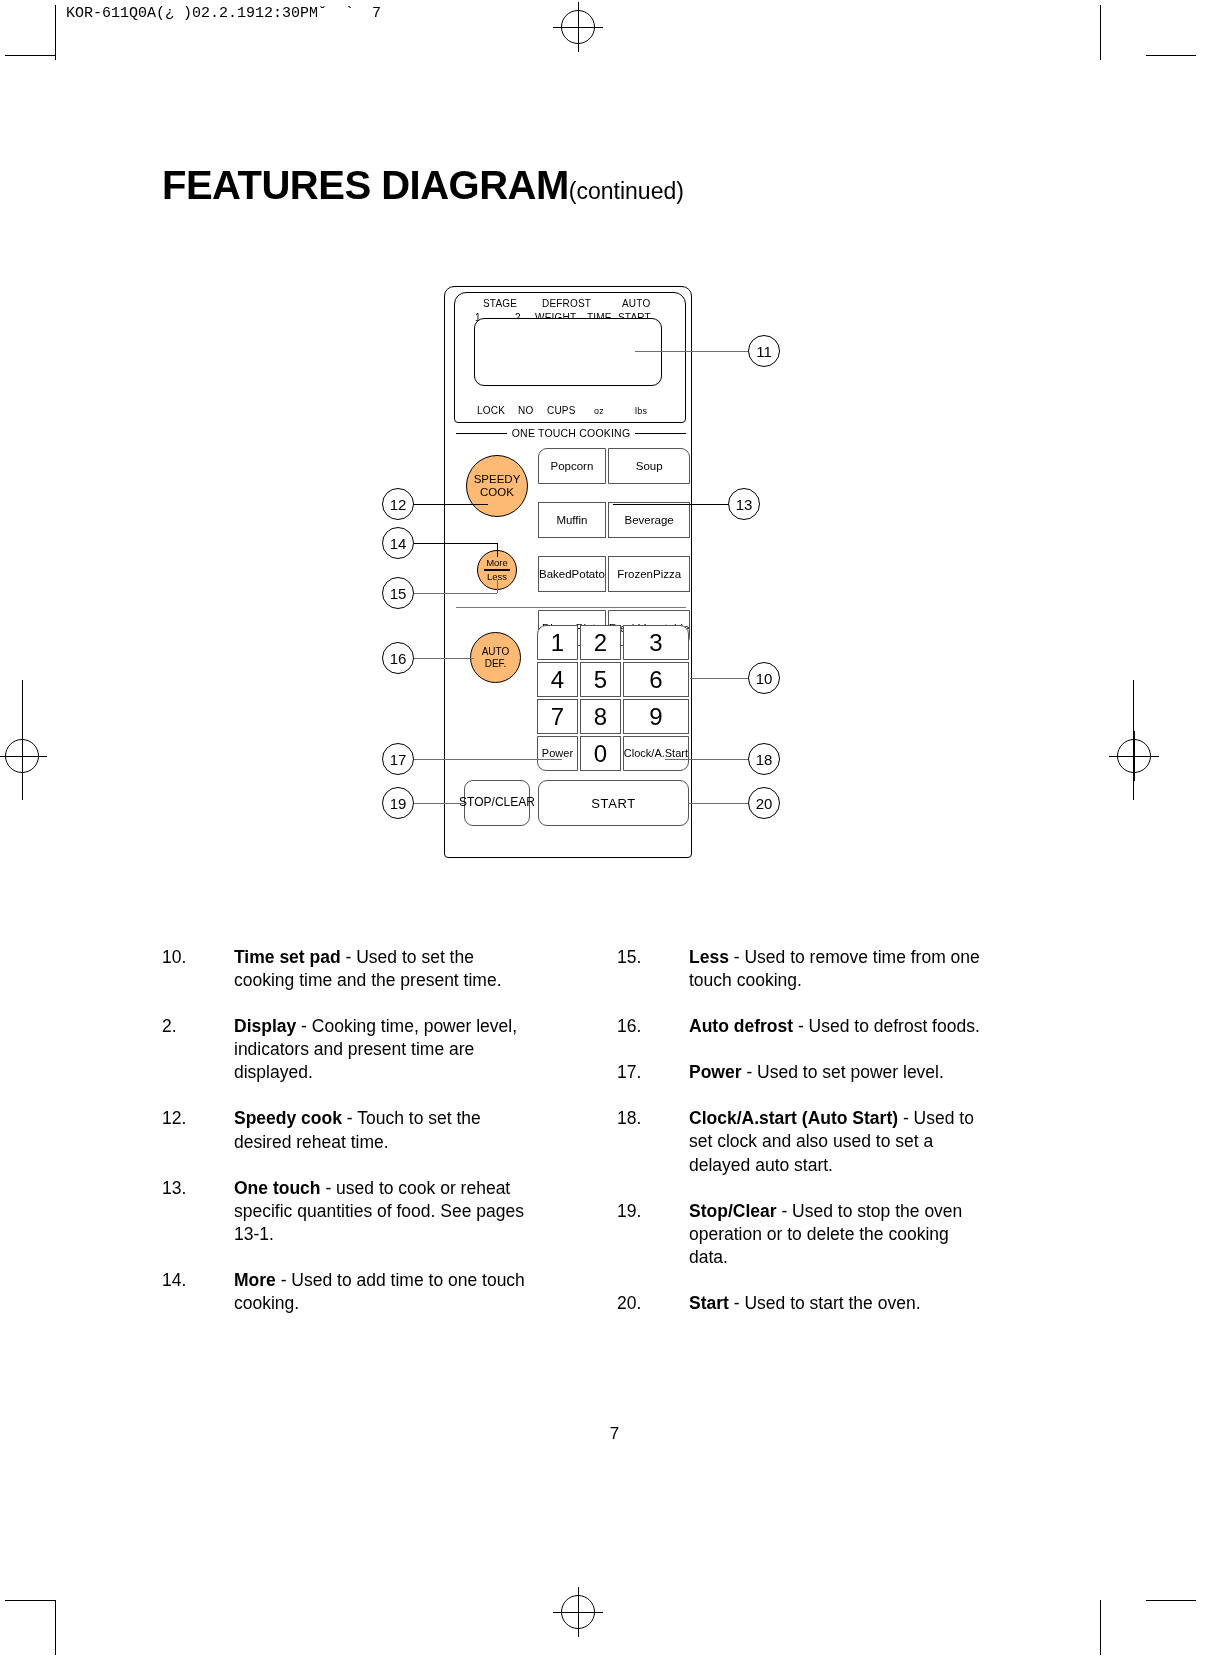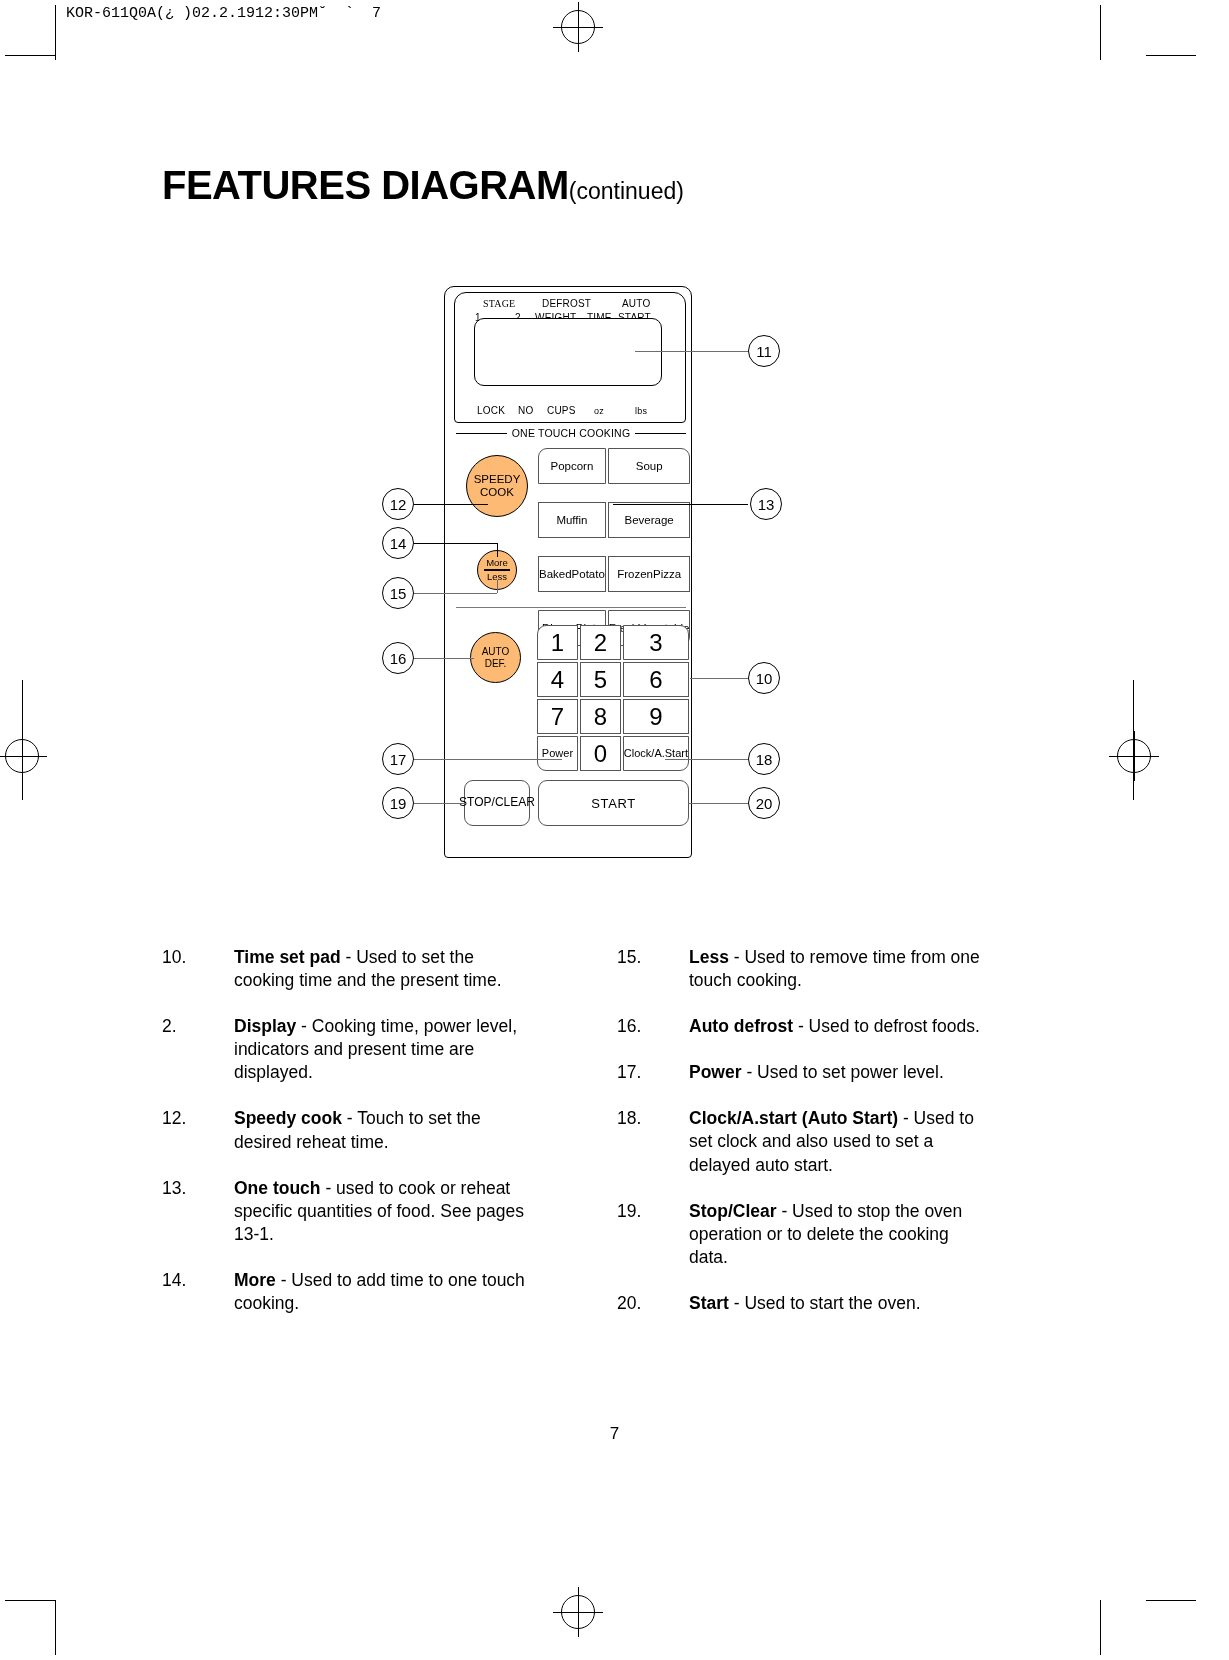--- a/index.html
+++ b/index.html
@@ -337,21 +337,21 @@
   <div class="leader h gray" style="left:44px; top:378px; width:60px;"></div>
   <div class="leader h gray" style="left:320px; top:398px; width:58px;"></div>
   <div class="leader h gray" style="left:44px; top:479px; width:148px;"></div>
   <div class="leader h gray" style="left:295px; top:479px; width:83px;"></div>
   <div class="leader h gray" style="left:44px; top:523px; width:52px;"></div>
   <div class="leader h gray" style="left:318px; top:523px; width:60px;"></div>
 
   <div class="panel-body"></div>
 
   <div class="display-box">
-    <div class="disp-lbl" style="left:28px; top:6px;font-family:Liberation Serif, serif;">STAGE</div>
+    <div class="disp-lbl" style="left:28px; top:6px;">STAGE</div>
     <div class="disp-lbl" style="left:20px; top:20px;">1</div>
     <div class="disp-lbl" style="left:60px; top:20px;">2</div>
     <div class="disp-lbl" style="left:87px; top:6px;">DEFROST</div>
     <div class="disp-lbl" style="left:80px; top:20px;">WEIGHT</div>
     <div class="disp-lbl" style="left:132px; top:20px;">TIME</div>
     <div class="disp-lbl" style="left:167px; top:6px;">AUTO</div>
     <div class="disp-lbl" style="left:163px; top:20px;">START</div>
 
     <div class="disp-lbl" style="left:22px; top:113px;">LOCK</div>
     <div class="disp-lbl" style="left:63px; top:113px;">NO</div>
@@ -438,21 +438,21 @@
     </div>
   <div class="start-key">START</div>
 
   <div class="callout" style="left:12px; top:208px;">12</div>
   <div class="callout" style="left:12px; top:247px;">14</div>
   <div class="callout" style="left:12px; top:297px;">15</div>
   <div class="callout" style="left:12px; top:362px;">16</div>
   <div class="callout" style="left:12px; top:463px;">17</div>
   <div class="callout" style="left:12px; top:507px;">19</div>
   <div class="callout" style="left:378px; top:55px;">11</div>
-  <div class="callout" style="left:380px; top:208px;">13</div>
+  <div class="callout" style="left:358px; top:208px;">13</div>
   <div class="callout" style="left:378px; top:382px;">10</div>
   <div class="callout" style="left:378px; top:463px;">18</div>
   <div class="callout" style="left:378px; top:507px;">20</div>
 </div>
 
 <div class="desc-col" id="col-left">
     <div class="desc-item">
       <div class="desc-num">10.</div>
       <div class="desc-body"><b>Time set pad</b><span> - Used to set the cooking time and the present time.</span></div>
     </div>

